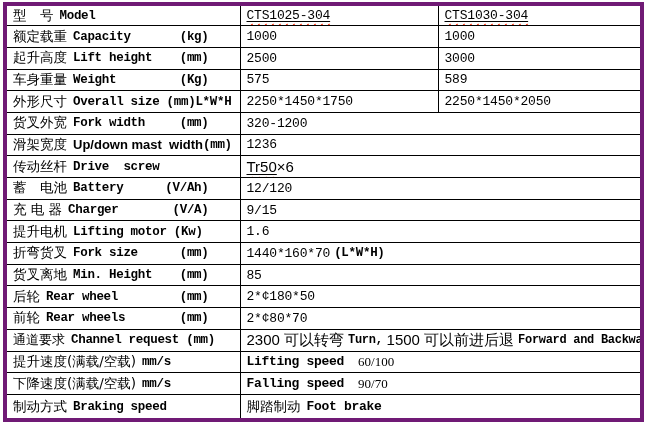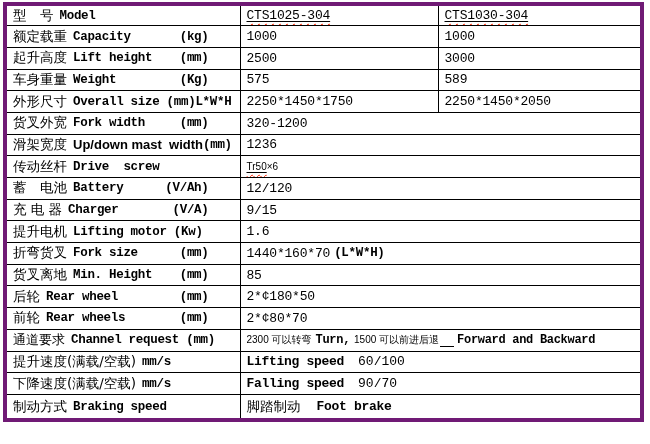--- a/index.html
+++ b/index.html
@@ -15,28 +15,28 @@
   .zh{font-family:"DejaVu Sans",sans-serif;font-size:13.5px;white-space:pre;}
   
   .en{font-family:"Liberation Mono",monospace;font-weight:bold;font-size:12.5px;letter-spacing:-0.3px;margin-left:6px;white-space:pre;}
   
   .sans .en{font-family:"Liberation Sans",sans-serif;letter-spacing:0;font-size:13px;}
   .unit{font-family:"Liberation Mono",monospace;font-weight:bold;font-size:12.5px;letter-spacing:-0.3px;margin-left:auto;margin-right:26px;white-space:pre;}
   .unit:empty{margin:0;}
   
   .v{font-family:"Liberation Mono",monospace;font-size:13px;letter-spacing:-0.2px;white-space:pre;}
   .vs{font-family:"Liberation Mono",monospace;font-weight:bold;font-size:12.5px;letter-spacing:-0.3px;margin-left:4px;white-space:pre;}
-  .vsans{font-family:"Liberation Sans",sans-serif;font-size:10px;white-space:pre;}
+  .vsans{font-family:"Liberation Sans",sans-serif;font-size:15px;white-space:pre;}
   .vbold{font-family:"Liberation Mono",monospace;font-weight:bold;font-size:13px;letter-spacing:-0.3px;white-space:pre;}
-  .num{font-family:Liberation Mono, monospace;font-size:13px;margin-left:14px;white-space:pre;}
+  .num{font-family:Liberation Serif, serif;font-size:13px;margin-left:14px;white-space:pre;}
   
   .wavy{text-decoration:underline wavy #ff2400;text-decoration-thickness:1px;text-underline-offset:4px;}
   .solid{text-decoration:underline solid #000;text-decoration-thickness:1px;text-underline-offset:2px;}
   .gapu{display:inline-block;width:14px;border-bottom:1px solid #000;height:13px;margin:0 3px 0 1px;}
-  .m6{margin-left:16px;} .m4{margin-left:4px;}
+  .m6{margin-left:6px;} .m4{margin-left:4px;}
   .ch17 .zh{font-size:13px;} .ch17 .vbold{font-size:12px;}
 </style>
 </head>
 <body>
 
 <table>
   <colgroup>
       <col class="c1">
       <col class="c2">
       <col class="c3">

